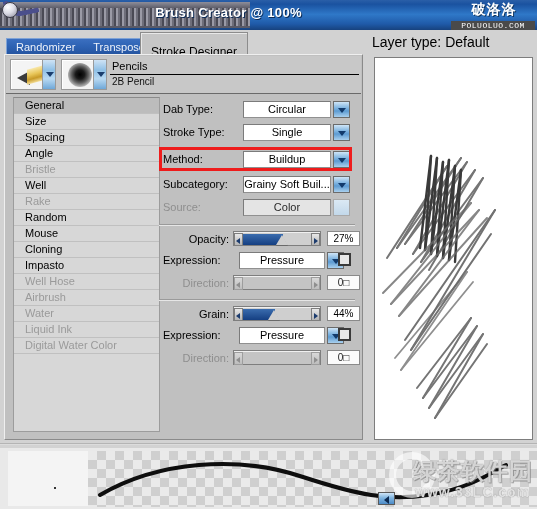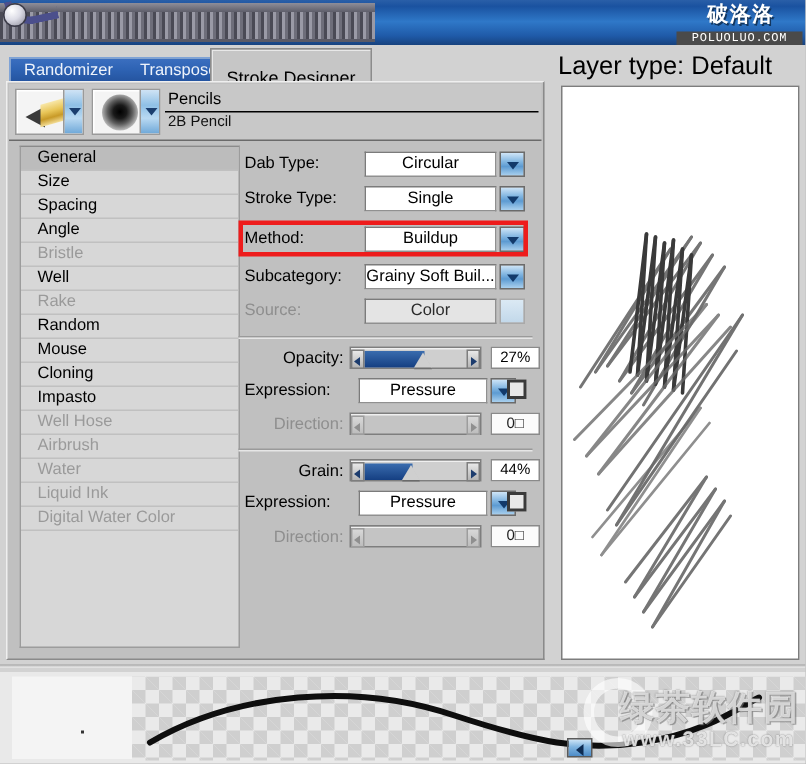--- a/index.html
+++ b/index.html
@@ -344,21 +344,21 @@
   .chk {
     position: absolute; left: 175px; top: 1px;
     width: 13px; height: 13px;
     background: #e8e8e8;
     border: 2px solid #3a3a3a;
   }
 
   
   #layerlabel {
     position: absolute; left: 372px; top: 34px;
-    font-size: 17px; color: #000;
+    font-size: 14px; color: #000;
   }
   #canvas {
     position: absolute; left: 374px; top: 57px;
     width: 159px; height: 383px;
     background: #ffffff;
     border: 1px solid #7d7d7d;
     overflow: hidden;
   }
   #canvas svg { display: block; }
 
@@ -439,20 +439,21 @@
 </style>
 </head>
 <body>
 
 <div id="app">
 
   <div id="titlebar">
     <div id="grip"></div>
     <div id="grip-swoosh"></div>
     <div id="grip-hole"></div>
+    <div id="title-text">Brush Creator @ 100%</div>
     <div id="wm-top">破洛洛</div>
     <div id="wm-top-sub">POLUOLUO.COM</div>
   </div>
 
   <div id="tabstrip">
     <div id="tab-group-inactive">
       <div class="tab-inactive">Randomizer</div>
       <div class="tab-inactive">Transposer</div>
     </div>
     <div id="tab-active">Stroke Designer</div>

